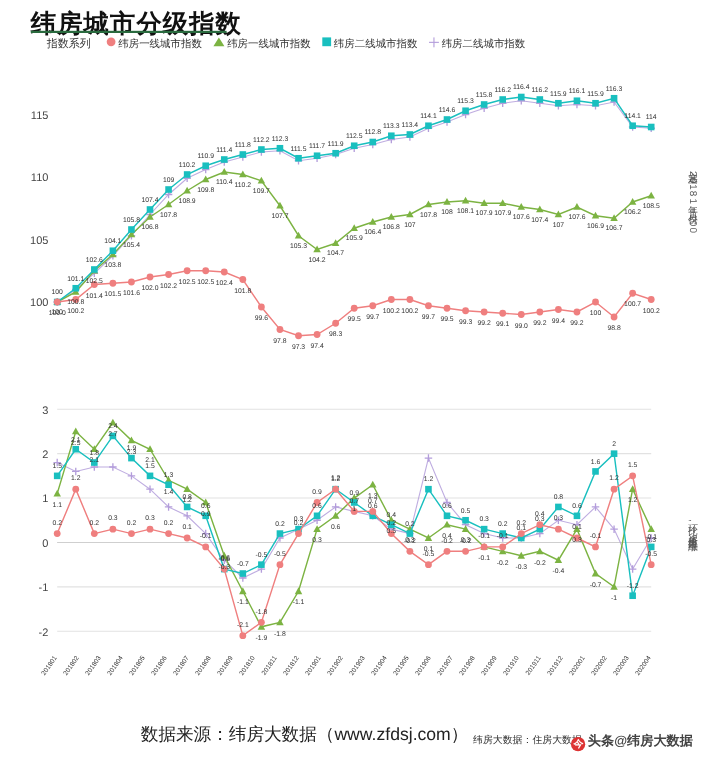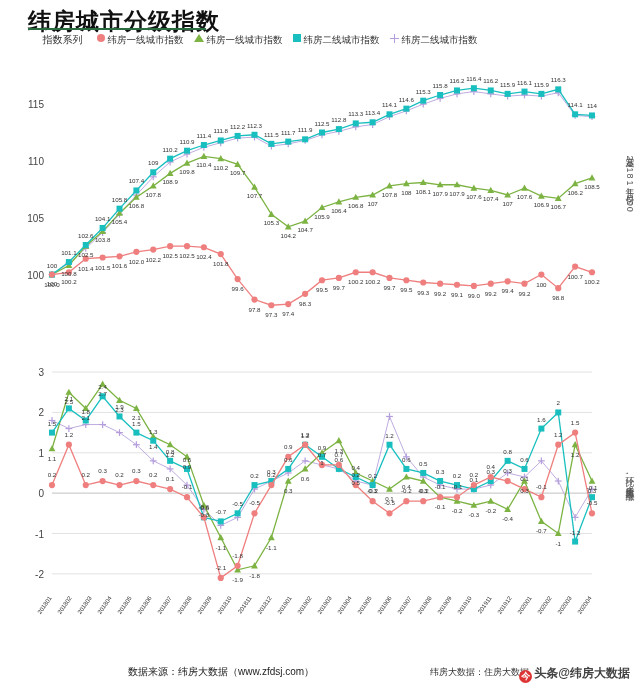--- a/index.html
+++ b/index.html
@@ -37,21 +37,21 @@
 
   .ylab-right{
     position:absolute;right:4px;
     writing-mode:vertical-rl;
     font-size:9px;color:#555;letter-spacing:1px;
   }
   #ylab-top{top:150px;}
   #ylab-bottom{top:470px;}
 
   .footer-src{
-    position:absolute;left:128px;bottom:14px;font-size:10px;color:#222;text-align:center;
+    position:absolute;left:128px;bottom:14px;font-size:16px;color:#222;text-align:center;
   }
   .footer-wx{
     position:absolute;left:430px;bottom:14px;font-size:9px;color:#333;
   }
   .watermark{
     position:absolute;right:10px;bottom:10px;font-size:12px;color:#444;font-weight:bold;
   }
   .wm-dot{display:inline-block;width:13px;height:13px;border-radius:50%;background:#d33;color:#fff;
     font-size:9px;text-align:center;line-height:13px;margin-right:2px;vertical-align:-2px;}
   svg{display:block;}

